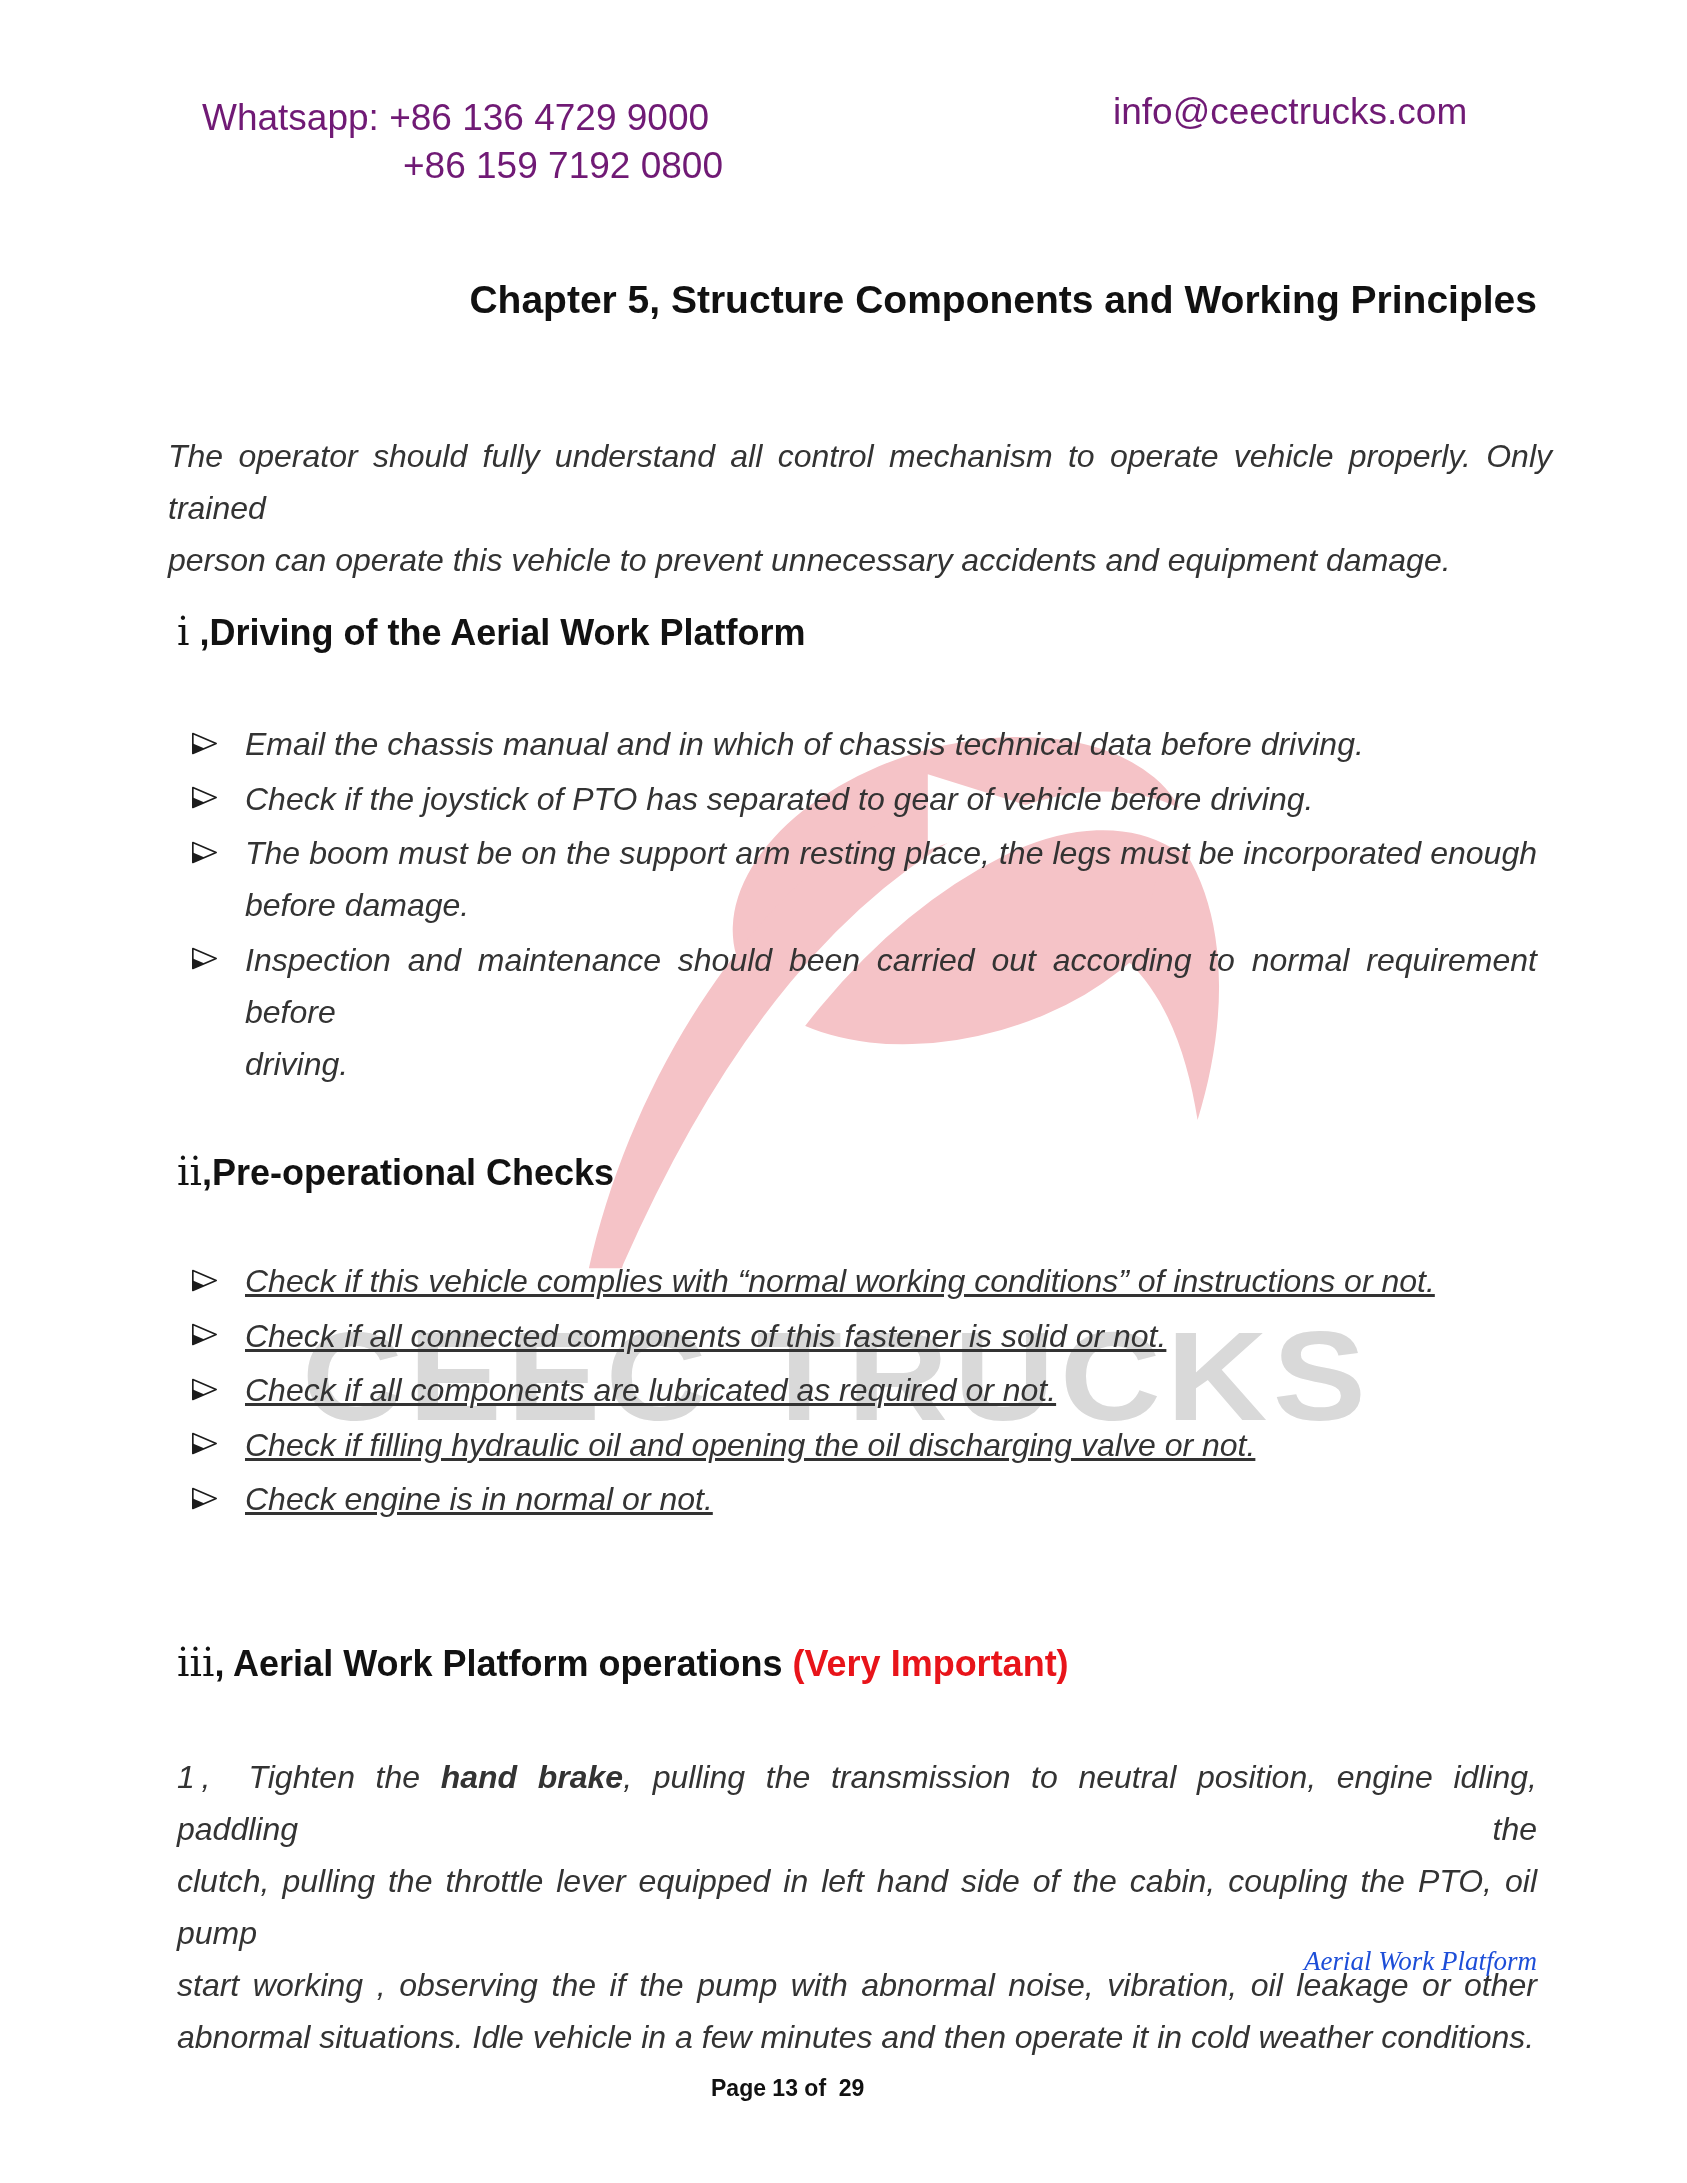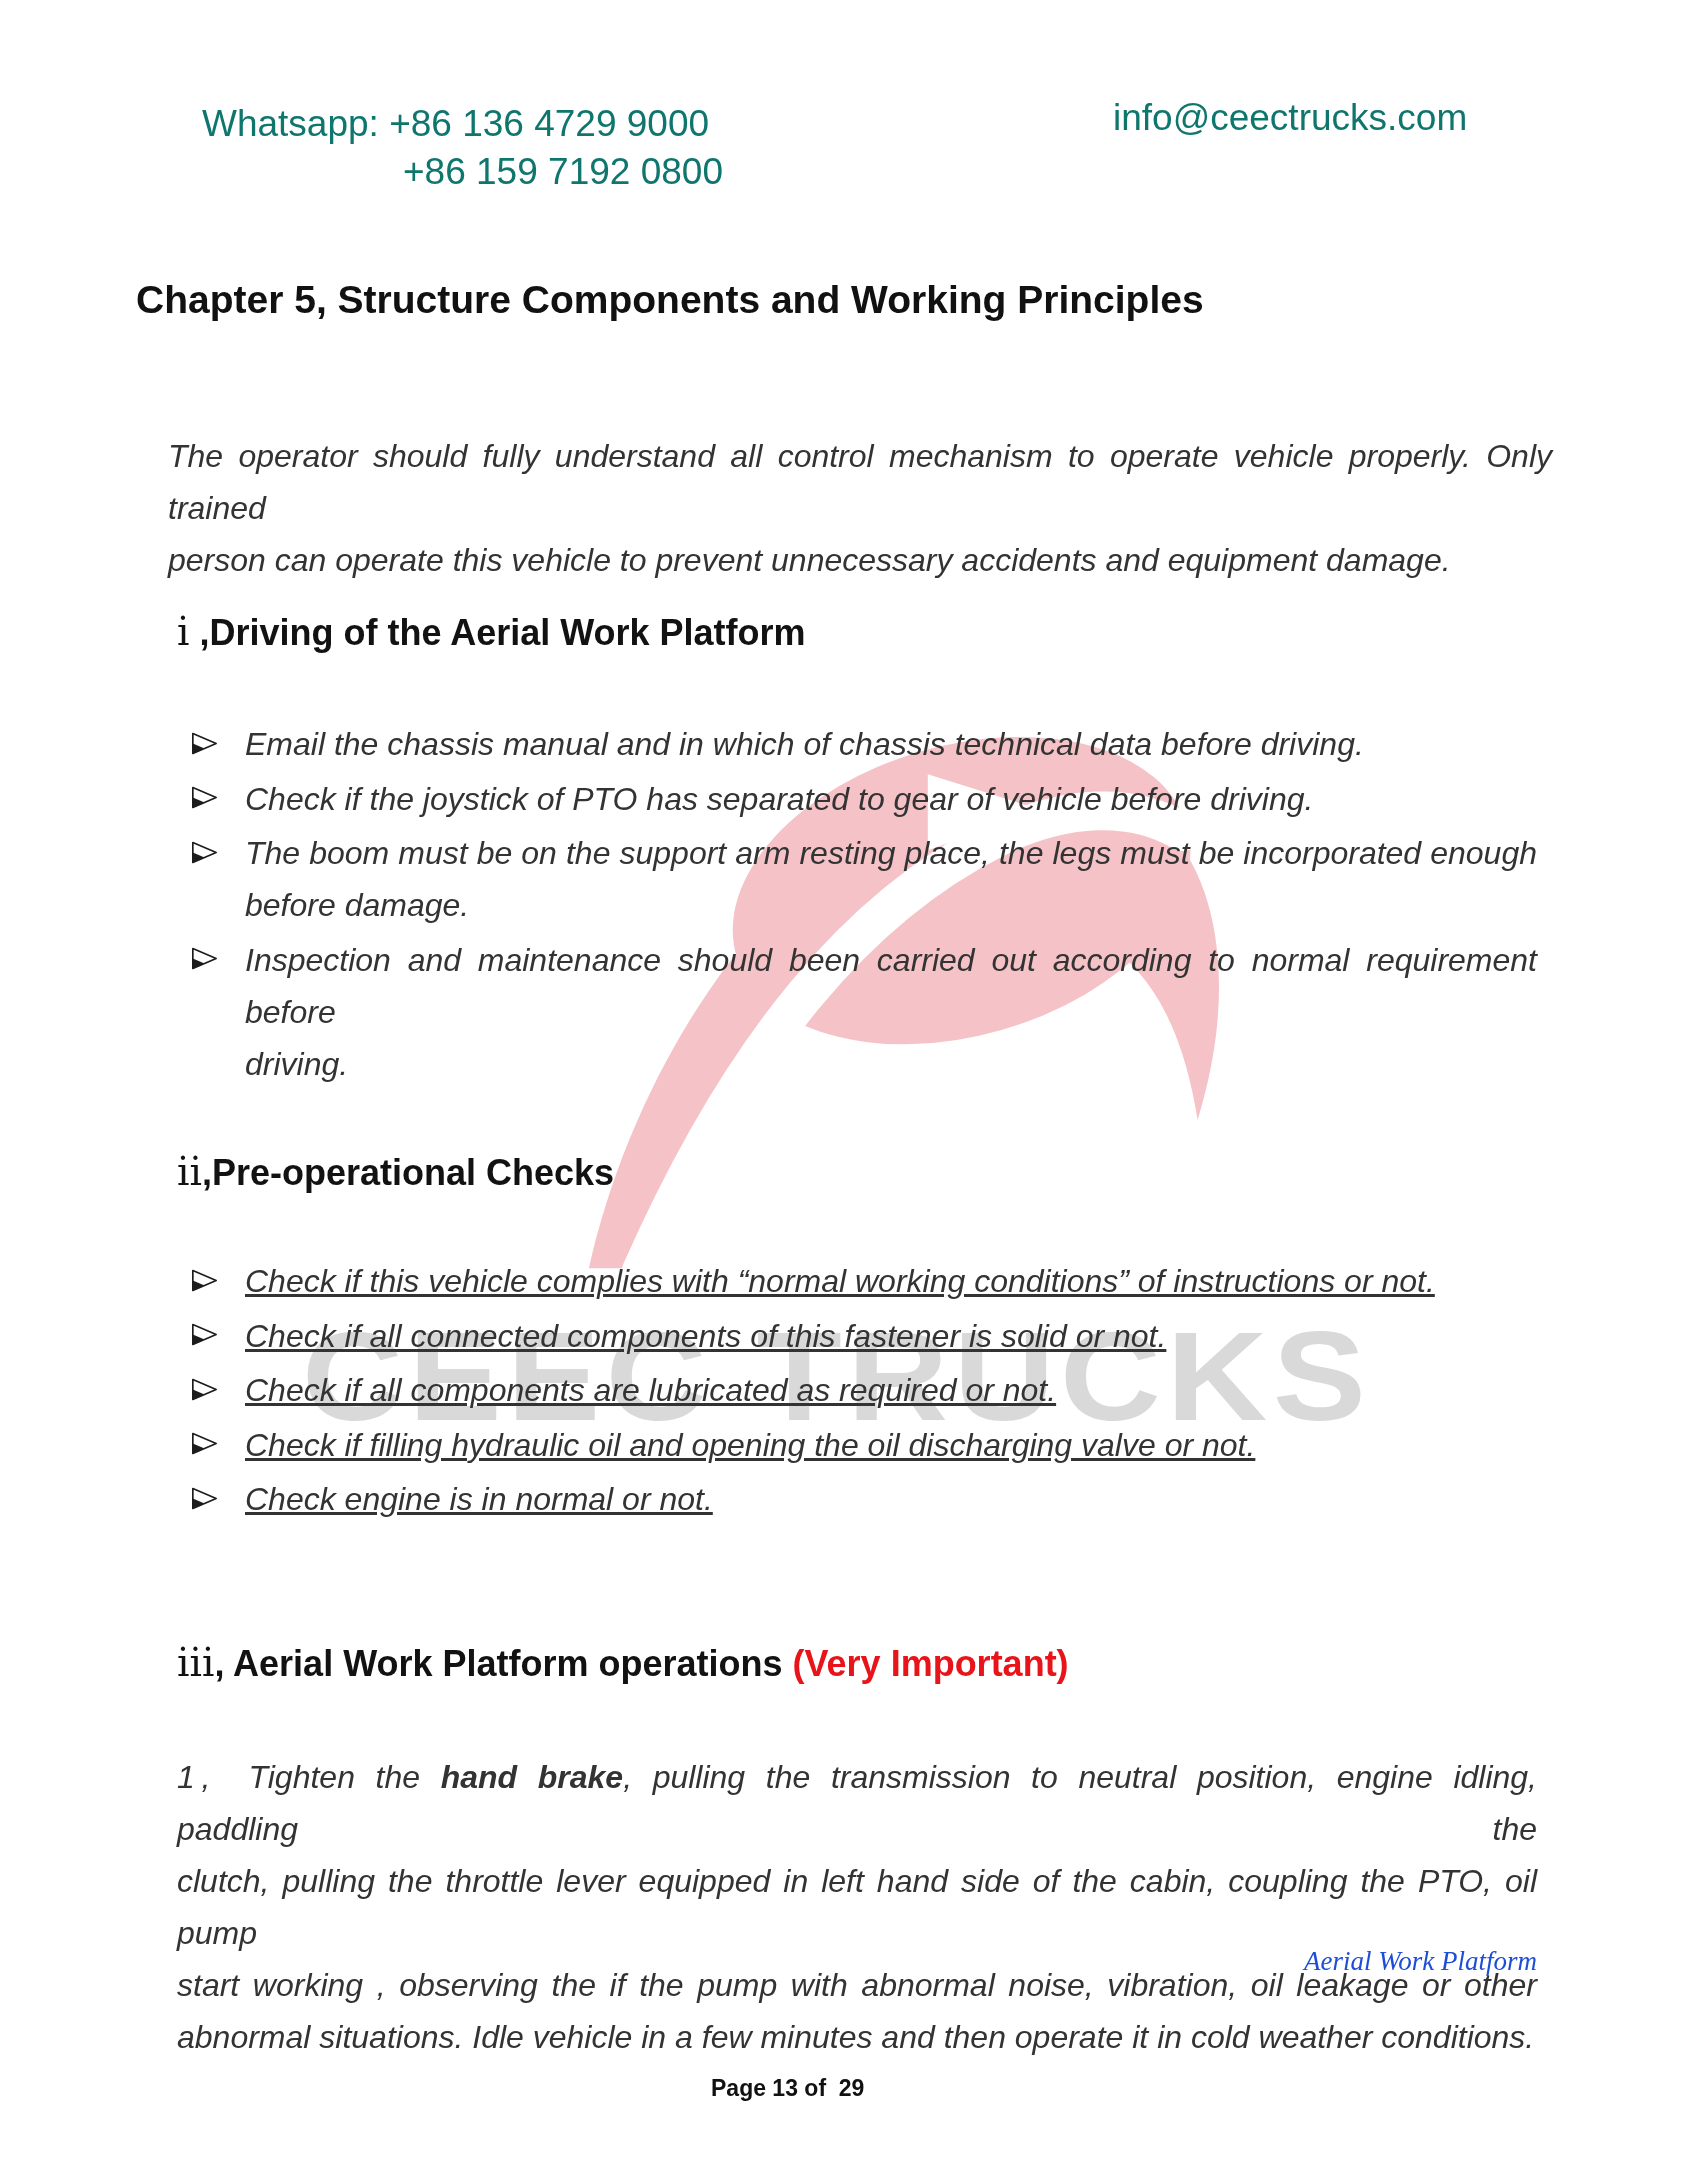--- a/index.html
+++ b/index.html
@@ -13,30 +13,30 @@
   
   .wm-logo{position:absolute;left:523px;top:722px;width:700px;height:548px;}
   .wm-text{
     position:absolute;left:302px;top:1313px;
     font-size:127px;line-height:127px;font-weight:bold;
     letter-spacing:5px;color:#d9d9d9;white-space:nowrap;
     transform:scaleX(1.10);transform-origin:left center;
   }
 
   
-  .hdr{position:absolute;color:#0f766e;font-size:37px;line-height:48px;white-space:nowrap;margin-top:6px;}
+  .hdr{position:absolute;color:#701a75;font-size:37px;line-height:48px;white-space:nowrap;}
   .hdr-left{left:202px;top:94px;}
   .hdr-left .l2{margin-left:201px;}
   .hdr-right{left:990px;top:88px;}
   .hdr-right .l2{margin-left:123px;}
 
   
   .title{
-    position:absolute;left:136px;top:278px;width:1385px;
-    text-align:left;font-size:39px;font-weight:bold;color:#111;
+    position:absolute;left:152px;top:278px;width:1385px;
+    text-align:right;font-size:39px;font-weight:bold;color:#111;
   }
 
   
   .body-text{font-style:italic;font-size:32px;line-height:52px;color:#333;}
   .intro{position:absolute;left:168px;top:430px;width:1384px;}
   .jline{text-align:justify;text-align-last:justify;}
 
   .h2{
     position:absolute;left:177px;font-size:36px;font-weight:bold;
     color:#121212;white-space:nowrap;

